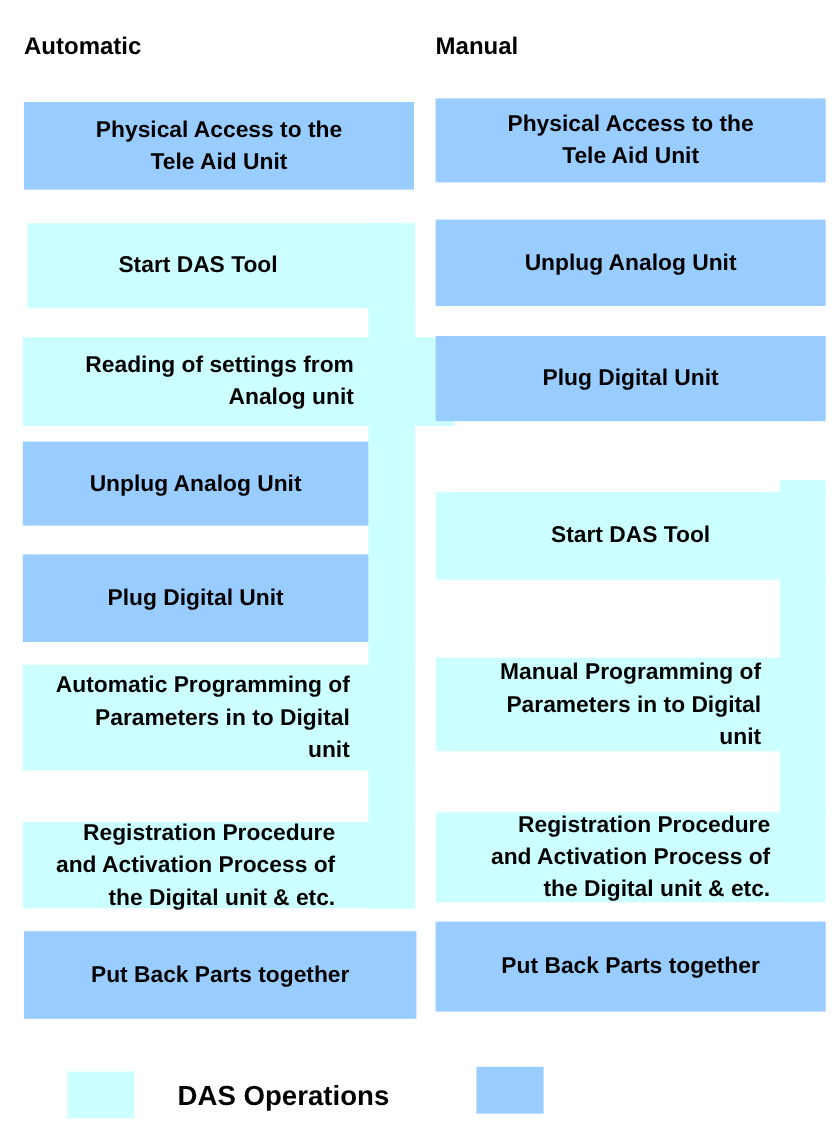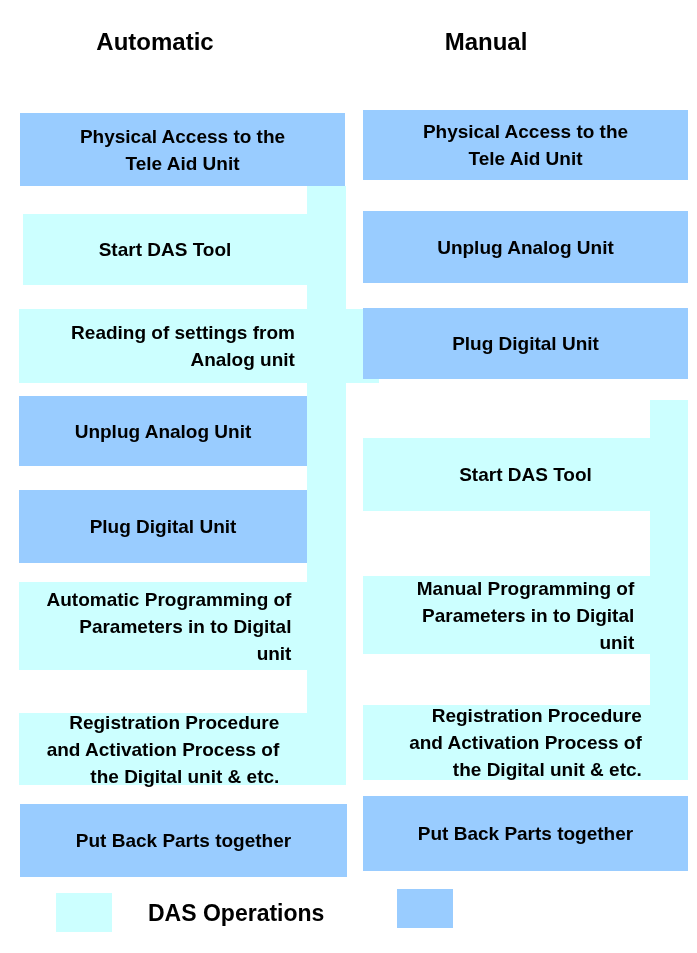--- a/index.html
+++ b/index.html
@@ -11,22 +11,21 @@
     position: relative;
     width: 697px;
     height: 953px;
     background: var(--background, #ffffff);
     font-family: "Liberation Sans", sans-serif;
     color: var(--text, #000000);
     overflow: hidden;
   }
   .col-title {
     position: absolute;
-    text-align: center;
-    font-size: 24px;
+    font-size: 20px;
     font-weight: bold;
   }
   .title-auto   { left: 20px;  top: 28px; width: 270px; }
   .title-manual { left: 363px; top: 28px; width: 246px; }
 
   .strip {
     position: absolute;
     background: var(--das, #CCFFFF);
   }
   .strip-a { left: 307px; top: 186px; width: 39px; height: 571px; }
@@ -36,21 +35,20 @@
     position: absolute;
     box-sizing: border-box;
     display: flex;
     align-items: center;
     justify-content: center;
     text-align: center;
     font-size: 19px;
     font-weight: bold;
     line-height: 27px;
     white-space: pre-line;
-    margin-top: 28px;
   }
   .das  { background: var(--das, #CCFFFF); text-align: right; }
   .phys { background: var(--physical, #99CCFF); }
 
   
   .a1 { left: 20px; top: 85px;  width: 325px; height: 73px; }
   .a2 { left: 23px; top: 186px; width: 323px; height: 71px; padding-right: 39px; }
   .a3 { left: 19px; top: 281px; width: 360px; height: 74px; padding-right: 32px; }
   .a4 { left: 19px; top: 368px; width: 288px; height: 70px; }
   .a5 { left: 19px; top: 462px; width: 288px; height: 73px; }

